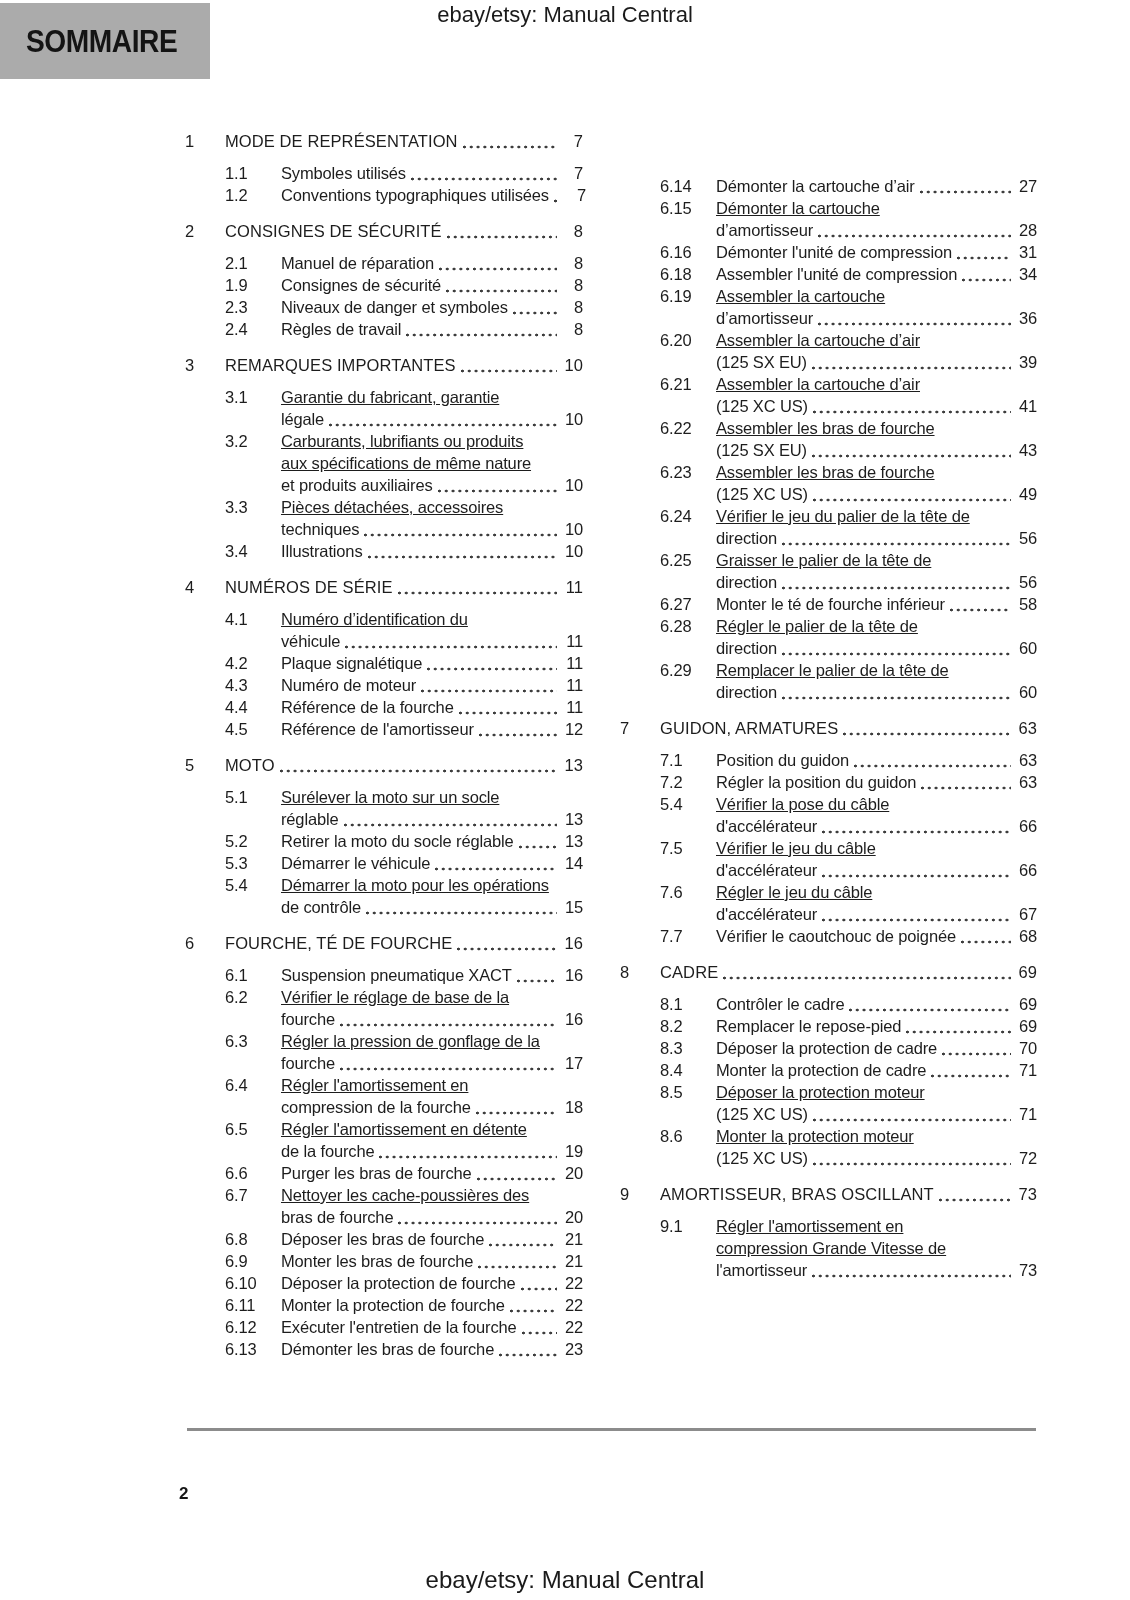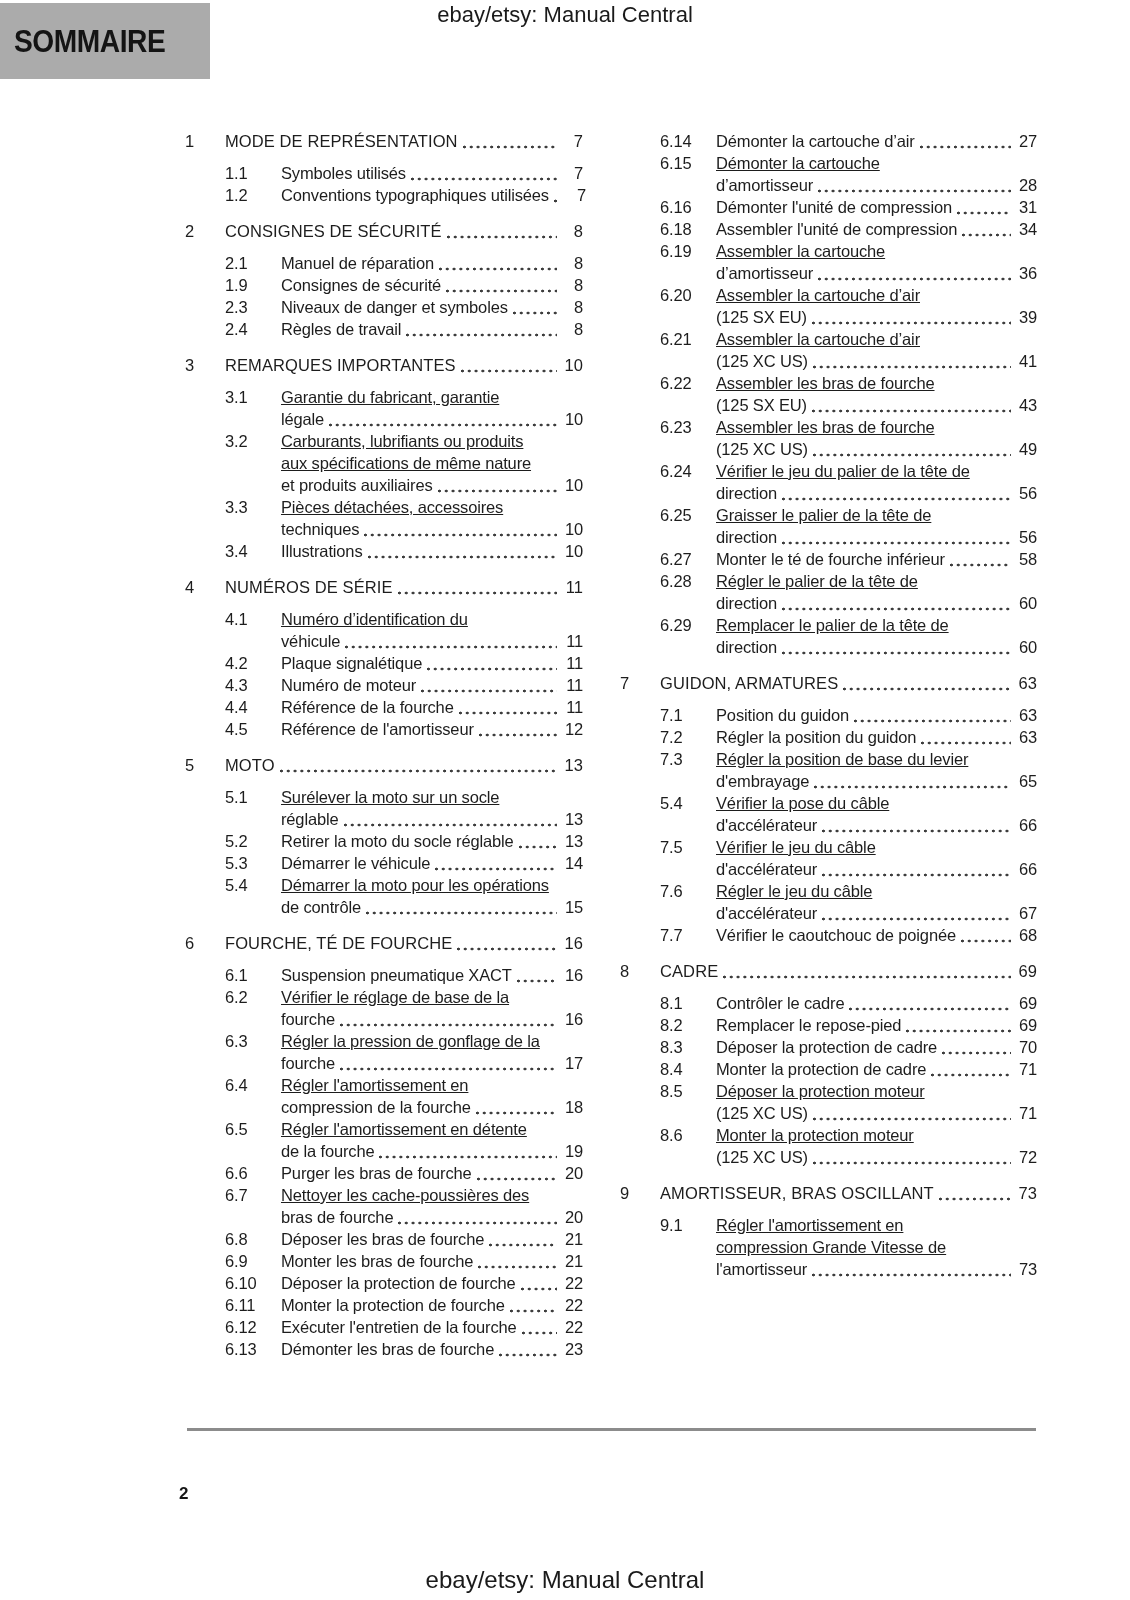--- a/index.html
+++ b/index.html
@@ -4,37 +4,37 @@
 <style>
   html,body { margin:0; padding:0; background:#ffffff; }
   .page {
     position:relative; width:1130px; height:1600px; background:#ffffff;
     font-family:"Liberation Sans", sans-serif; color:#1d1d1d; overflow:hidden;
   }
   
   .banner {
     position:absolute; left:0; top:3px; width:210px; height:76px;
     background:#ababab; display:flex; align-items:center;
-    box-sizing:border-box; padding-left:14px;
+    box-sizing:border-box; padding-left:26px;
   }
   .banner .banner-text {
     font-size:32px; font-weight:700; color:#141414; letter-spacing:-0.5px;
     transform:scaleX(0.88); transform-origin:left center; white-space:nowrap;
   }
   .header-title {
     position:absolute; top:2px; left:0; width:100%; text-align:center;
     font-size:22px; color:#1a1a1a;
   }
   
   .toc {
     position:absolute; left:185px; top:130px; width:852px;
     display:flex; font-size:16.5px; line-height:22px; letter-spacing:-0.15px;
   }
   .col-left  { width:398px; margin-right:37px; flex:0 0 auto; }
-  .col-right { width:417px; flex:0 0 auto; }
+  .col-right { width:417px; flex:0 0 auto;margin-top:45px; }
   .entry { display:flex; }
   .entry .num { flex:0 0 40px; white-space:nowrap; }
   .entry.sub { padding-left:40px; }
   .entry.sub .num { flex:0 0 56px; }
   .entry .body { flex:1 1 auto; min-width:0; }
   .entry.chapter { margin-top:14px; margin-bottom:10px; letter-spacing:0.1px; }
   .entry.chapter:first-child { margin-top:0; }
   .line { white-space:nowrap;text-decoration:underline; }
   .lastline { display:flex; }
   .lastline .txt { flex:0 0 auto; white-space:nowrap; }
@@ -638,31 +638,20 @@
           <span class="num">7.2</span>
           <span class="body">
             <div class="lastline">
               <span class="txt">Régler la position du guidon</span>
               <span class="leader"></span>
               <span class="pg">63</span>
             </div>
           </span>
         </div>
         <div class="entry sub">
-          <span class="num">7.3</span>
-          <span class="body">
-            <div class="line">Régler la position de base du levier</div>
-            <div class="lastline">
-              <span class="txt">d'embrayage</span>
-              <span class="leader"></span>
-              <span class="pg">65</span>
-            </div>
-          </span>
-        </div>
-        <div class="entry sub">
           <span class="num">5.4</span>
           <span class="body">
             <div class="line">Vérifier la pose du câble</div>
             <div class="lastline">
               <span class="txt">d'accélérateur</span>
               <span class="leader"></span>
               <span class="pg">66</span>
             </div>
           </span>
         </div>

